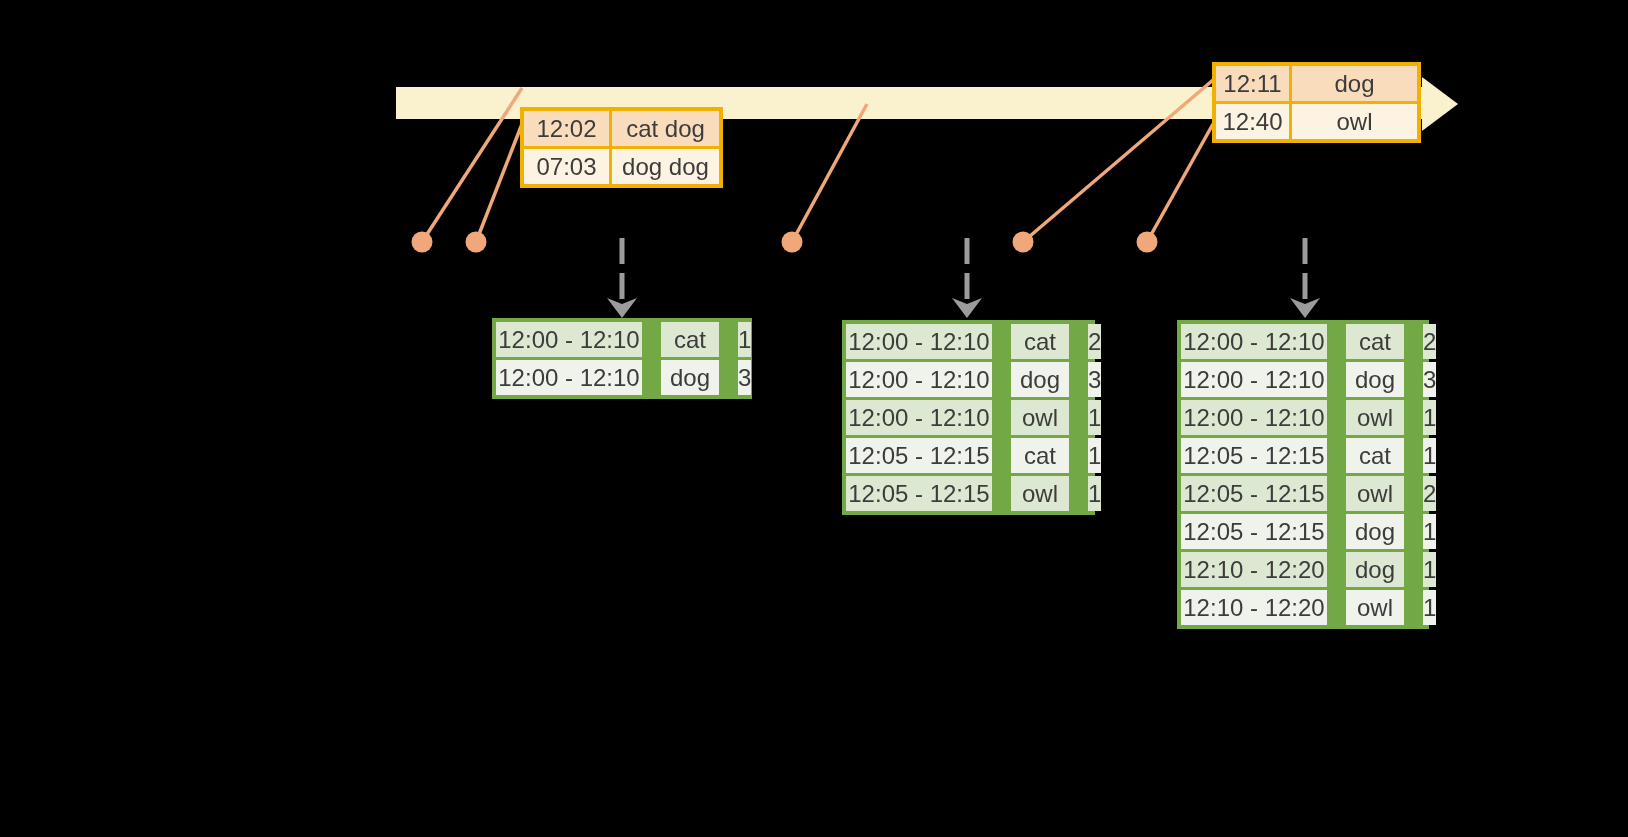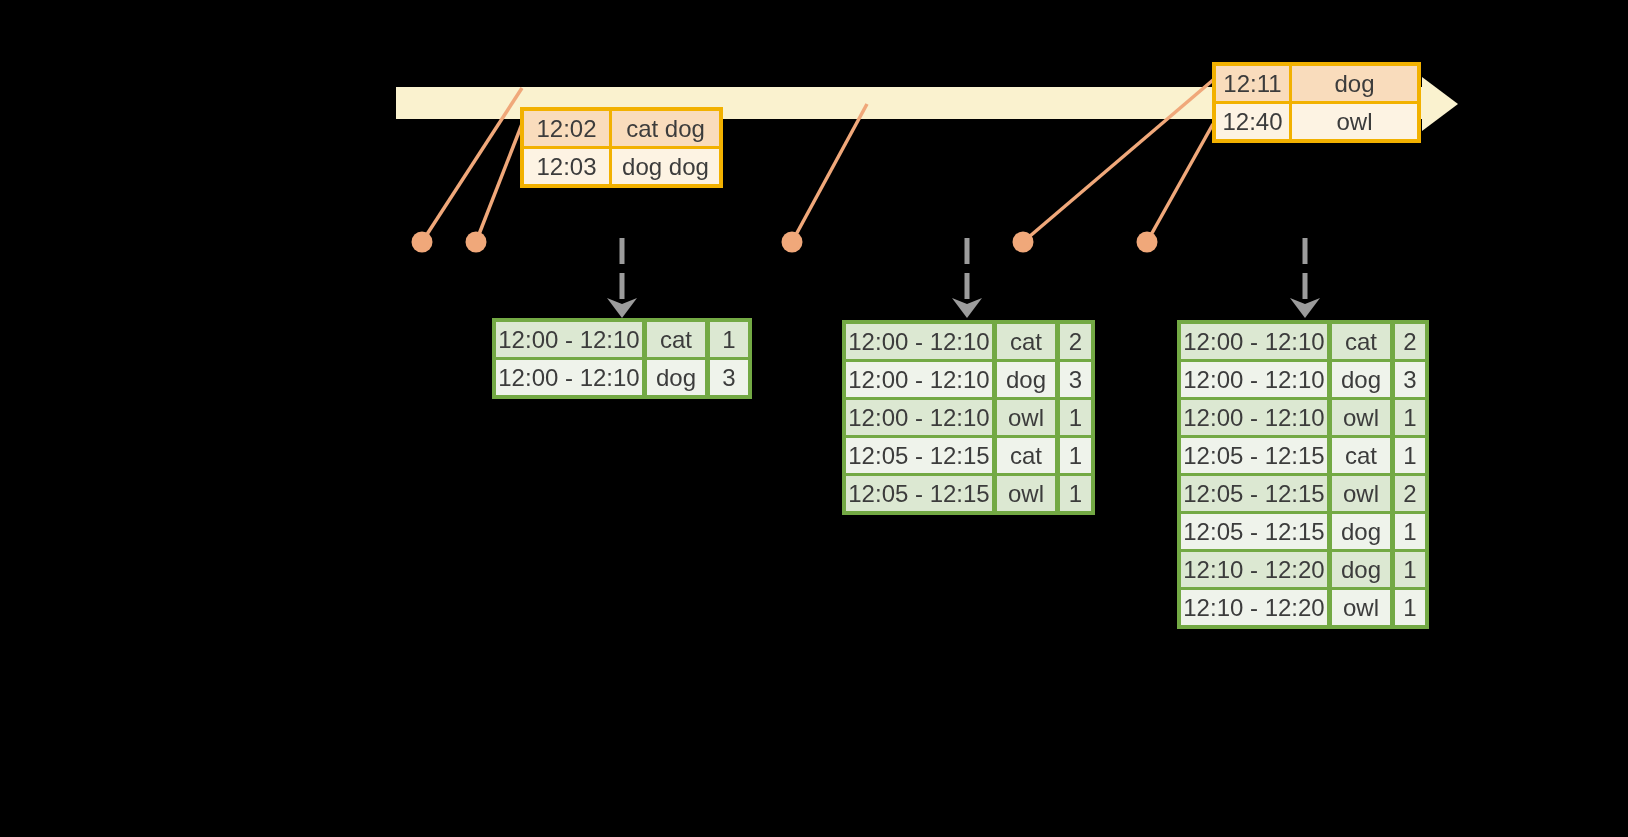--- a/index.html
+++ b/index.html
@@ -31,21 +31,21 @@
   .ev-light{background:var(--evLight,#fdf3e3);}
   .ev-mid{background:var(--evMid,#f9e2c7);}
   
   .result-table{
     position:absolute;display:grid;gap:3px;padding:4px;box-sizing:border-box;
     background:var(--green,#73a944);
   }
   .t0{left:492px;top:318px;width:260px;}
   .t1{left:842px;top:320px;width:253px;}
   .t2{left:1177px;top:320px;width:252px;}
-  .result-row{display:grid;grid-template-columns:146px 58px 1fr;gap:5px;border-radius:16px;}
+  .result-row{display:grid;grid-template-columns:146px 58px 1fr;gap:19px;border-radius:16px;}
   .result-table .cell{height:35px;display:flex;align-items:center;justify-content:center;font-size:24px;}
   .rt-dark{background:var(--rtDark,#dce8d2);}
   .rt-light{background:var(--rtLight,#eff3eb);}
 </style>
 </head>
 <body>
 
 <div class="canvas" style="--bg: #000000; --band: #FAF2CF; --gold: #F2B100; --evDark: #F9DCBC; --evLight: #FDF3E3; --evMid: #F9E2C7; --green: #73A944; --rtDark: #DCE8D2; --rtLight: #EFF3EB; --text: #3C3C3C;">
   <div class="band"></div>
   <div class="band-head"></div>
@@ -65,21 +65,21 @@
       <polygon points="607,298 622,318 637,298 622,304" fill="#9C9C9C"></polygon>
       <line x1="967" y1="238" x2="967" y2="300" stroke="#9C9C9C" stroke-width="5" stroke-dasharray="26 9"></line>
       <polygon points="952,298 967,318 982,298 967,304" fill="#9C9C9C"></polygon>
       <line x1="1305" y1="238" x2="1305" y2="300" stroke="#9C9C9C" stroke-width="5" stroke-dasharray="26 9"></line>
       <polygon points="1290,298 1305,318 1320,298 1305,304" fill="#9C9C9C"></polygon>
     </svg>
 
   <div class="event-box e0" id="event-0">
       <div class="cell ev-dark">12:02</div>
       <div class="cell ev-dark">cat dog</div>
-      <div class="cell ev-light">12:03</div>
+      <div class="cell ev-light">07:03</div>
       <div class="cell ev-light">dog dog</div>
     </div>
   <div class="event-box e2" id="event-2">
       <div class="cell ev-dark">12:11</div>
       <div class="cell ev-dark">dog</div>
       <div class="cell ev-light">12:40</div>
       <div class="cell ev-light">owl</div>
     </div>
 
   <div class="result-table t0" id="table-0">

